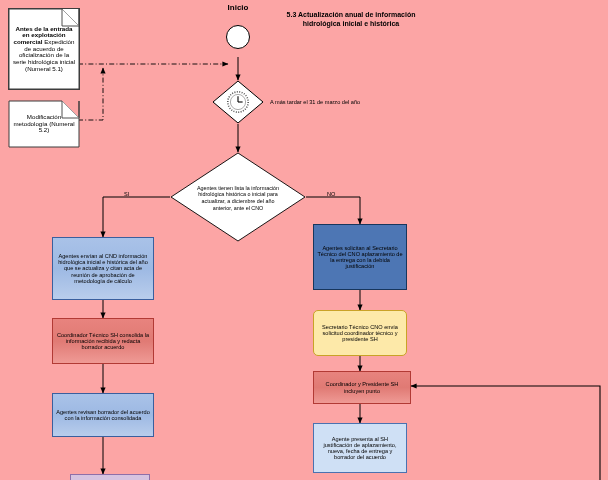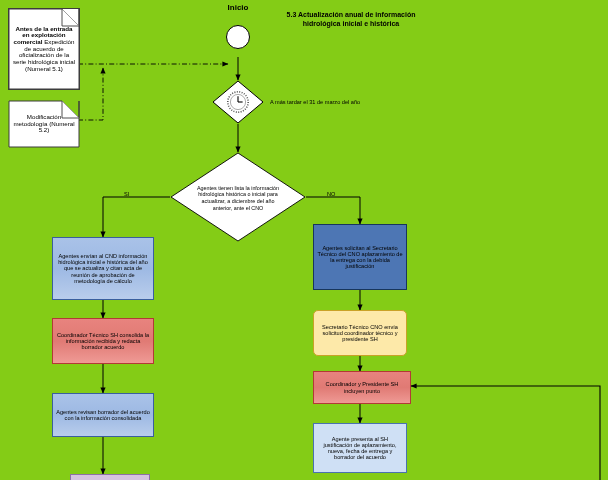--- a/index.html
+++ b/index.html
@@ -7,21 +7,21 @@
     padding: 0;
     background: #ffffff;
   }
   body {
     font-family: "Liberation Sans", sans-serif;
   }
   #canvas {
     position: relative;
     width: 608px;
     height: 480px;
-    background: #84cc16;
+    background: #fca5a5;
     overflow: hidden;
   }
   #svg-layer {
     position: absolute;
     left: 0;
     top: 0;
     width: 608px;
     height: 480px;
   }
   .node {

